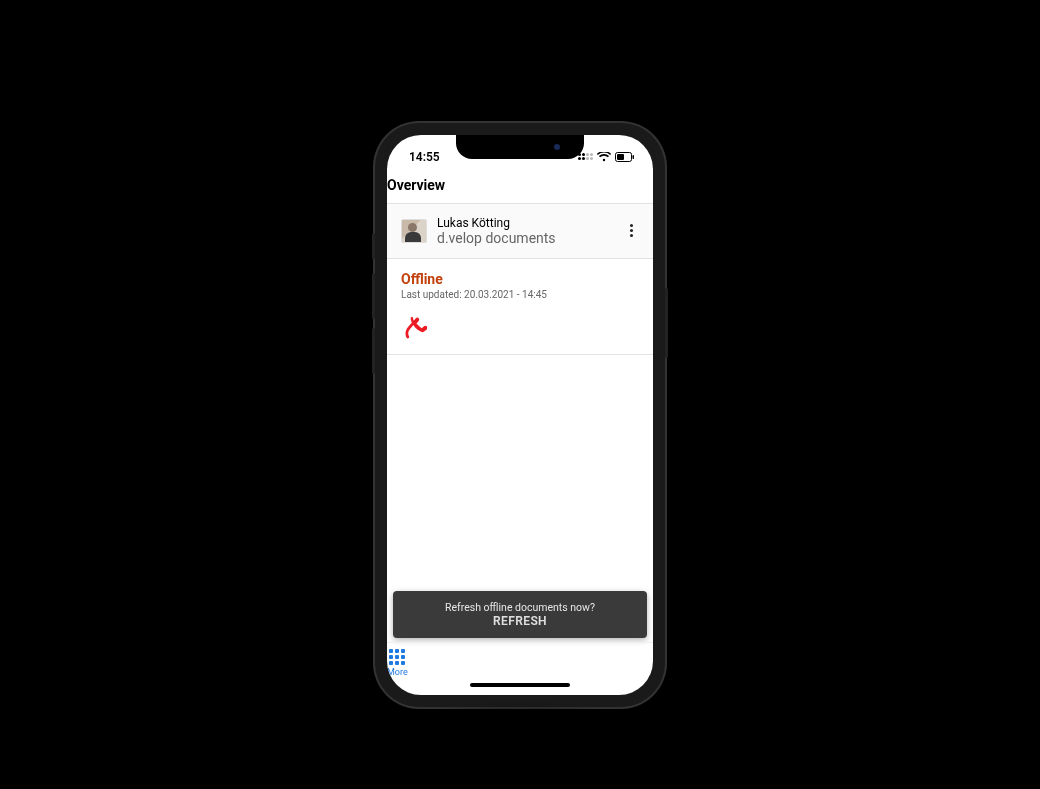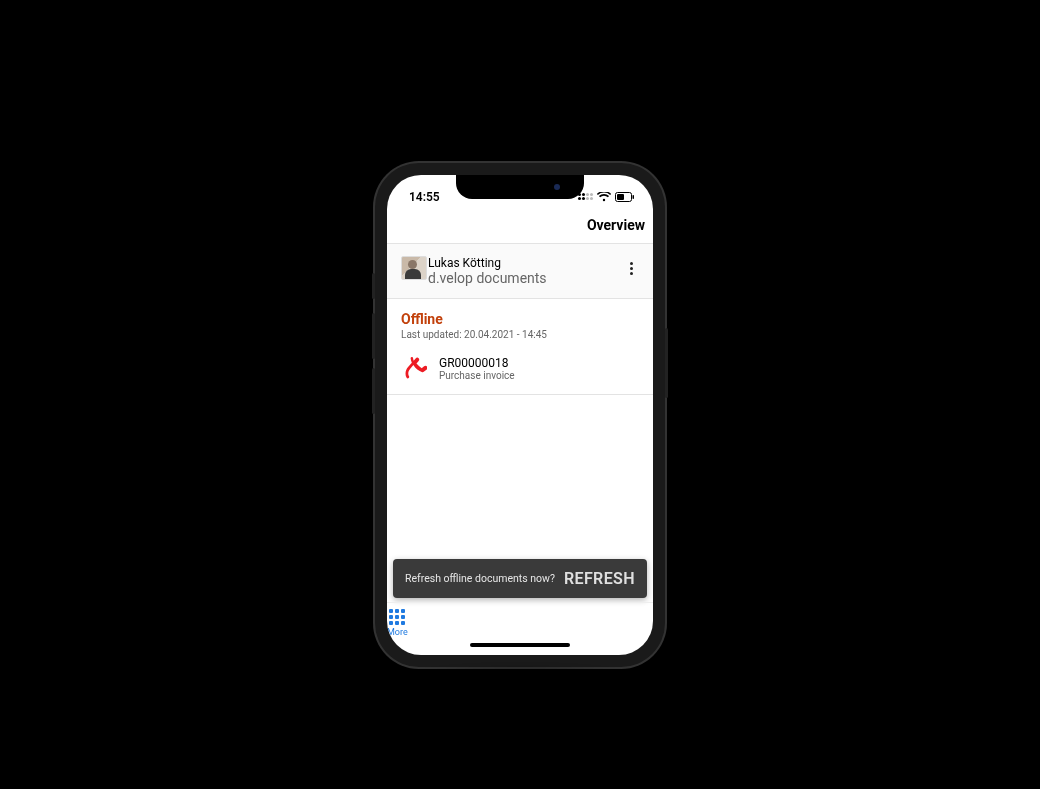--- a/index.html
+++ b/index.html
@@ -9,21 +9,21 @@
     background: #000;
     font-family: -apple-system, BlinkMacSystemFont, "Segoe UI", Roboto, Helvetica, Arial, sans-serif;
     display: flex;
     align-items: center;
     justify-content: center;
     position: relative;
   }
   
   .phone {
     width: 290px;
-    height: 504px;
+    height: 584px;
     background: #1a1a1a;
     border-radius: 44px;
     padding: 12px;
     position: relative;
     box-shadow: 0 0 0 2px #333, 0 30px 40px rgba(0,0,0,0.6);
     margin-top: 40px;
   }
   .phone::after{
     content:"";
     position:absolute;
@@ -69,27 +69,27 @@
     font-size:12px;font-weight:600;color:#000;
   }
   .status-right{display:flex;align-items:center;gap:4px;}
   .sig-dots{display:grid;grid-template-columns:repeat(4,3px);grid-template-rows:repeat(2,3px);gap:1px;}
   .sig-dots span{width:3px;height:3px;border-radius:50%;background:#000;}
   .sig-dots span.e{background:#bbb;}
   .wifi-icon,.batt-icon{display:inline-flex;}
   
   .header{
     border-bottom:1px solid #e3e3e3;
-    padding:6px 8px 10px;
-    text-align:right;
+    padding:6px 0 10px;
+    text-align:left;
   }
   .header-title{font-size:14px;font-weight:700;color:#000;}
   
   .user-row{
-    display:flex;gap:1px;
+    display:flex;align-items:center;gap:10px;
     padding:12px 14px;
     border-bottom:1px solid #e3e3e3;
     background:#fafafa;
   }
   .avatar{
     width:26px;height:24px;border-radius:2px;
     background:linear-gradient(135deg,#c9b9a8 0 40%,#dcd3c8 40% 100%);
     position:relative;overflow:hidden;
     border:1px solid #ddd;
   }
@@ -118,22 +118,23 @@
   
   .snackbar{
     margin:0 6px 4px;
     background:#3a3a3a;
     color:#e6e6e6;
     border-radius:4px;
     display:flex;align-items:center;justify-content:space-between;
     padding:10px 12px;
     font-size:10.5px;
     box-shadow:0 2px 6px rgba(0,0,0,0.3);
-  }
-  .snackbar-action{color:#e0e0e0;font-weight:600;letter-spacing:0.4px;cursor:pointer;font-size:16px;}
+    flex-direction:column;
+  }
+  .snackbar-action{color:#e0e0e0;font-weight:600;letter-spacing:0.4px;cursor:pointer;font-size:12px;}
   
   .bottomnav{
     border-top:1px solid #eee;
     padding:6px 0 2px;
     display:flex;align-items:flex-start;justify-content:center;flex-direction:column;
   }
   .grid-icon{display:grid;grid-template-columns:repeat(3,4px);grid-template-rows:repeat(3,4px);gap:2px;}
   .grid-icon span{width:4px;height:4px;background:#1f7ae0;border-radius:1px;}
   .nav-label{font-size:9px;color:#1f7ae0;margin-top:2px;}
   .home-indicator{
@@ -194,33 +195,29 @@
       </div>
       <div class="kebab">
         <span></span>
           <span></span>
           <span></span>
       </div>
     </div>
 
     <div class="section">
       <div class="section-title">Offline</div>
-      <div class="section-sub">Last updated: 20.04.2021 - 14:45</div>
+      <div class="section-sub">Last updated: 20.03.2021 - 14:45</div>
     </div>
 
     <div class="doc-row">
       <div class="pdf-icon">
         <svg width="26" height="26" viewBox="0 0 24 24">
           <path fill="#ed1c24" d="M13.5 2.3c.7-1 2-1.1 2.8-.3.7.7.7 1.9 0 2.7l-2 2.3c1.4 1.7 3 3.2 4.8 4.3l2.2-1.8c.9-.7 2.1-.6 2.8.2.7.8.6 2.1-.3 2.8l-2.8 2.1c-.4.3-.9.4-1.4.3-3.3-.9-6.2-3.4-8.2-6.5l-2.9 3.3c-1.9 2.2-2.3 5-1.1 7.1.3.5.2 1.2-.3 1.6-.6.5-1.5.4-1.9-.3-1.8-3-1.2-7 1.5-10.1l3.3-3.8c-.6-1.3-1-2.6-1.1-3.9-.1-.6.3-1.2.9-1.3.6-.1 1.2.3 1.3.9.1.8.3 1.6.6 2.4l1.8-2z"></path>
         </svg>
       </div>
-      <div class="doc-text">
-        <div class="doc-title">GR00000018</div>
-        <div class="doc-sub">Purchase invoice</div>
-      </div>
     </div>
 
     <div class="spacer"></div>
 
     <div class="snackbar">
       <span>Refresh offline documents now?</span>
       <span class="snackbar-action">REFRESH</span>
     </div>
 
     <div class="bottomnav">

